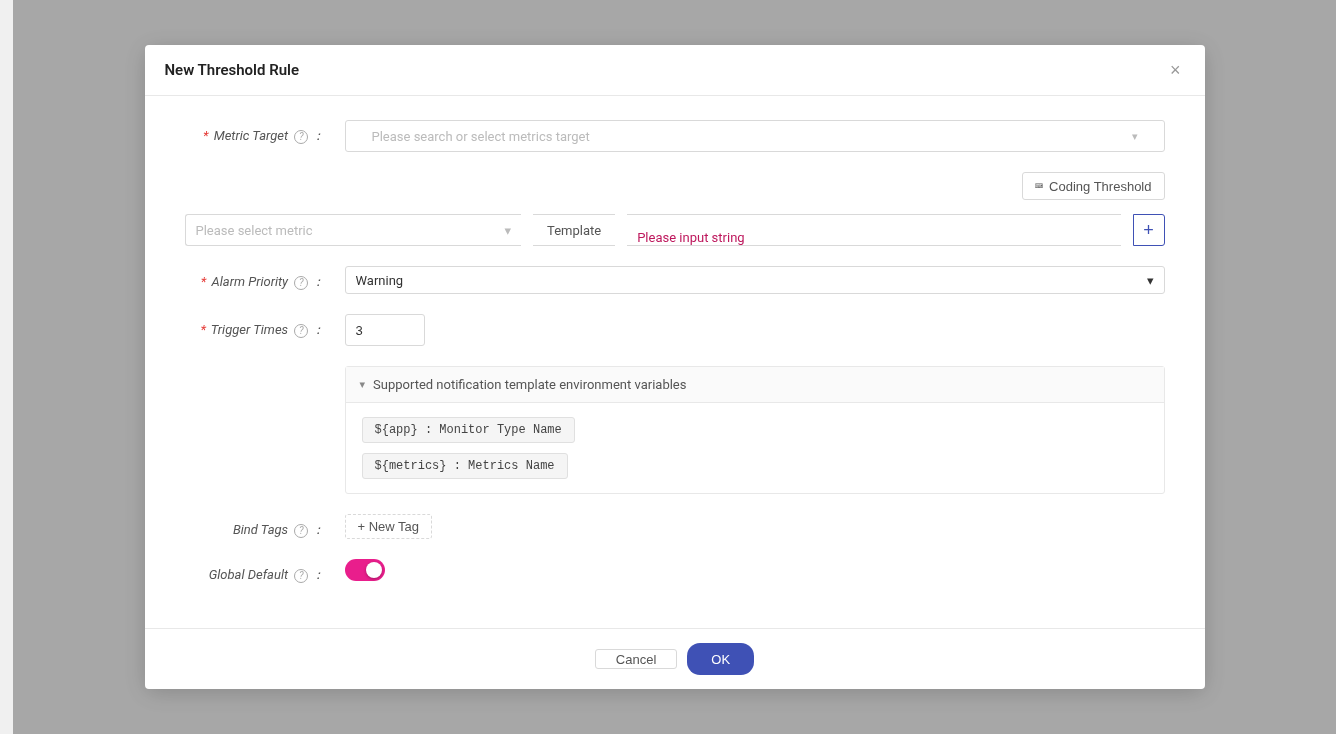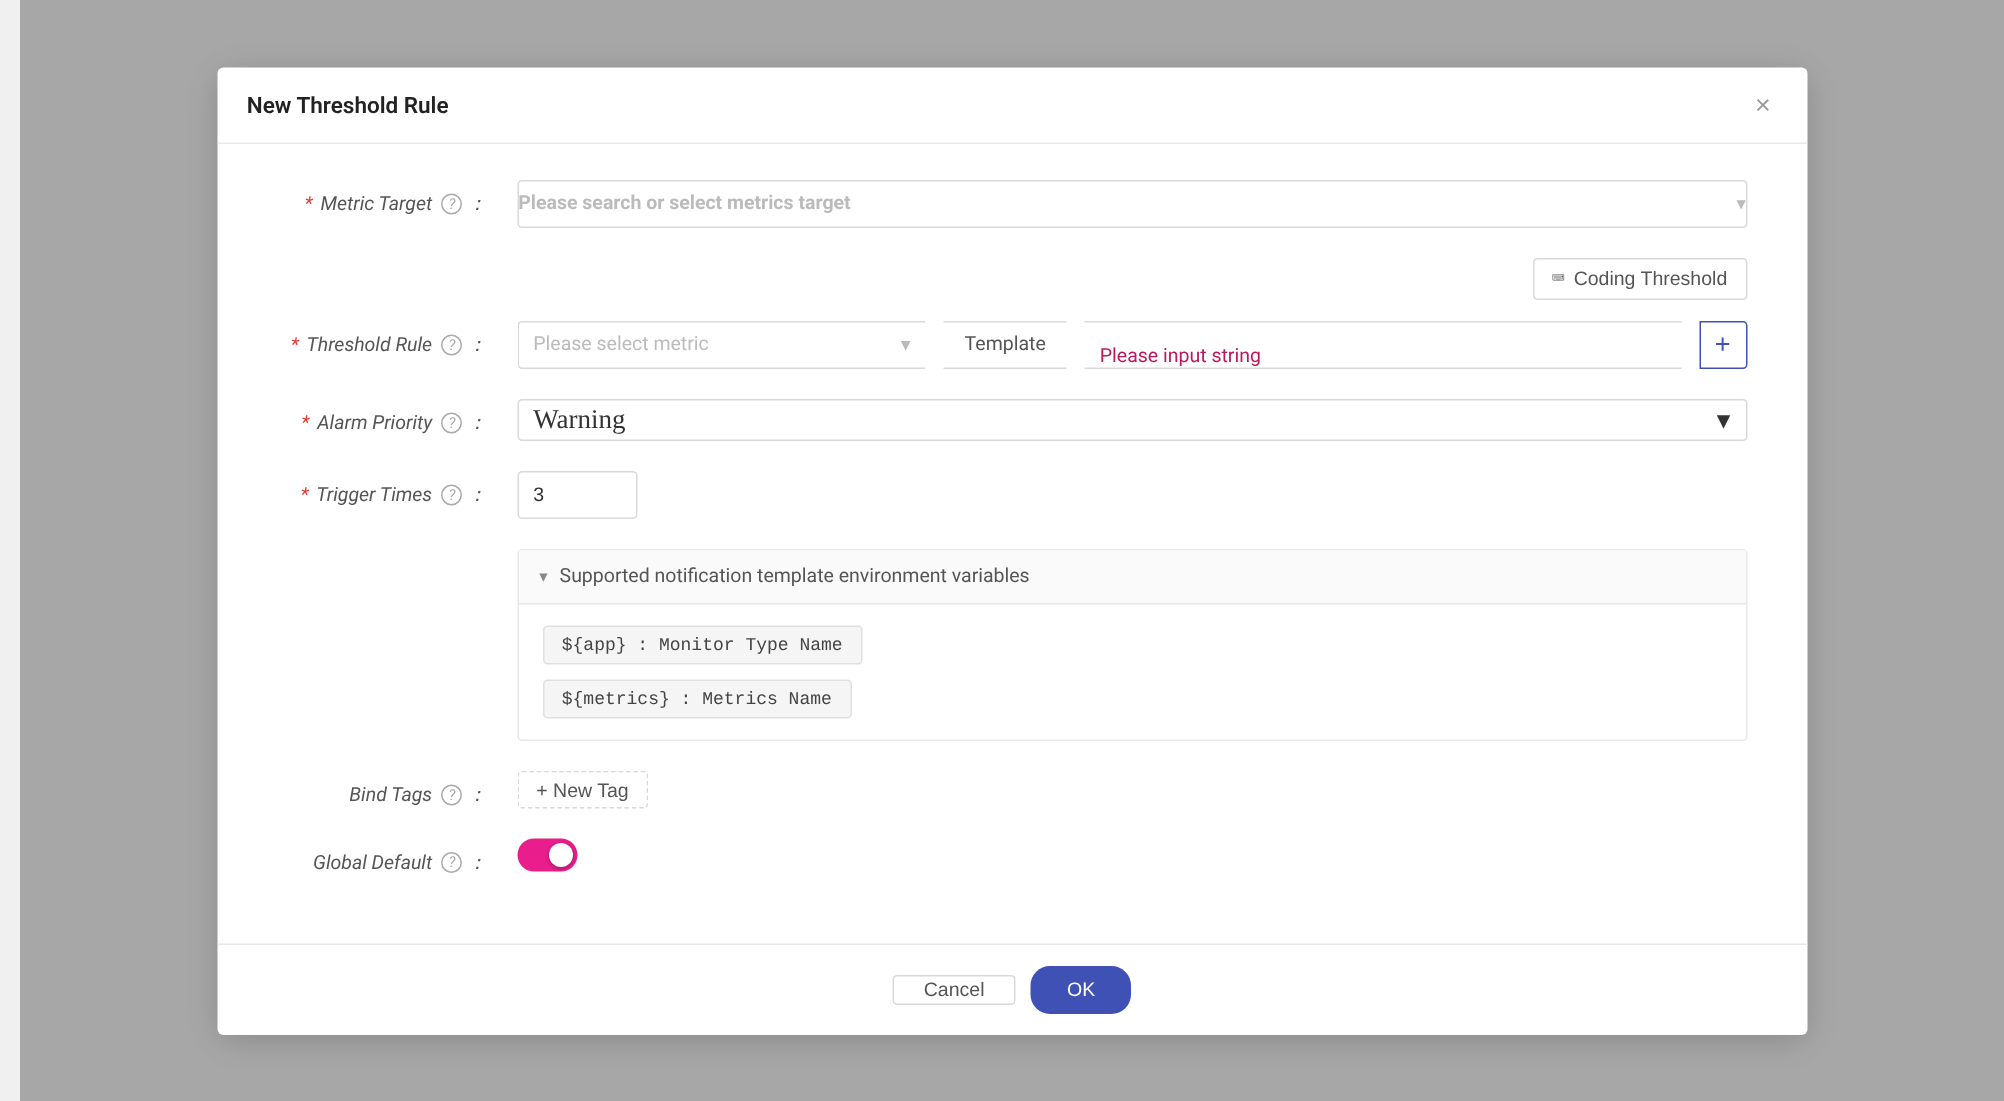--- a/index.html
+++ b/index.html
@@ -93,29 +93,28 @@
       vertical-align: middle;
     }
     .form-control {
       flex: 1;
     }
     .select-input {
       width: 100%;
       height: 32px;
       border: 1px solid #d9d9d9;
       border-radius: 3px;
-      padding: 0 0;
+      padding: 0 26px;
       font-size: 13px;
       color: #bbb;
       background: #fff;
       display: flex;
       align-items: center;
       justify-content: space-between;
       cursor: pointer;
-      font-weight: bold;
     }
     .select-input .chevron {
       color: #bbb;
       font-size: 11px;
     }
     .coding-threshold-btn {
       display: flex;
       align-items: center;
       gap: 6px;
       border: 1px solid #d9d9d9;
@@ -186,28 +185,27 @@
       align-items: center;
       justify-content: center;
       cursor: pointer;
     }
     .alarm-select {
       width: 100%;
       height: 28px;
       border: 1px solid #d9d9d9;
       border-radius: 3px;
       padding: 0 10px;
-      font-size: 18px;
+      font-size: 13px;
       color: #333;
       background: #fff;
       display: flex;
       align-items: center;
       justify-content: space-between;
       cursor: pointer;
-      font-family: Liberation Serif, serif;
     }
     .trigger-input {
       width: 80px;
       height: 32px;
       border: 1px solid #d9d9d9;
       border-radius: 3px;
       padding: 0 10px;
       font-size: 13px;
       color: #333;
       text-align: left;
@@ -378,26 +376,20 @@
       </div>
 
       <div class="coding-row">
         <button class="coding-threshold-btn">
           <span style="font-family:monospace; font-size:14px;">⌨</span>
           <span>Coding Threshold</span>
         </button>
       </div>
 
       <div class="form-row">
-        <div class="form-label">
-          <span class="required">*</span>
-          <span>Threshold Rule</span>
-          <span class="help-icon">?</span>
-          <span class="colon">：</span>
-        </div>
         <div class="form-control">
           <div class="threshold-rule-row">
             <div class="threshold-select">
               <span>Please select metric</span>
               <span class="chevron">▾</span>
             </div>
             <div class="operator-box">Template</div>
             <div class="string-input">
               <span>Please input string</span>
             </div>

